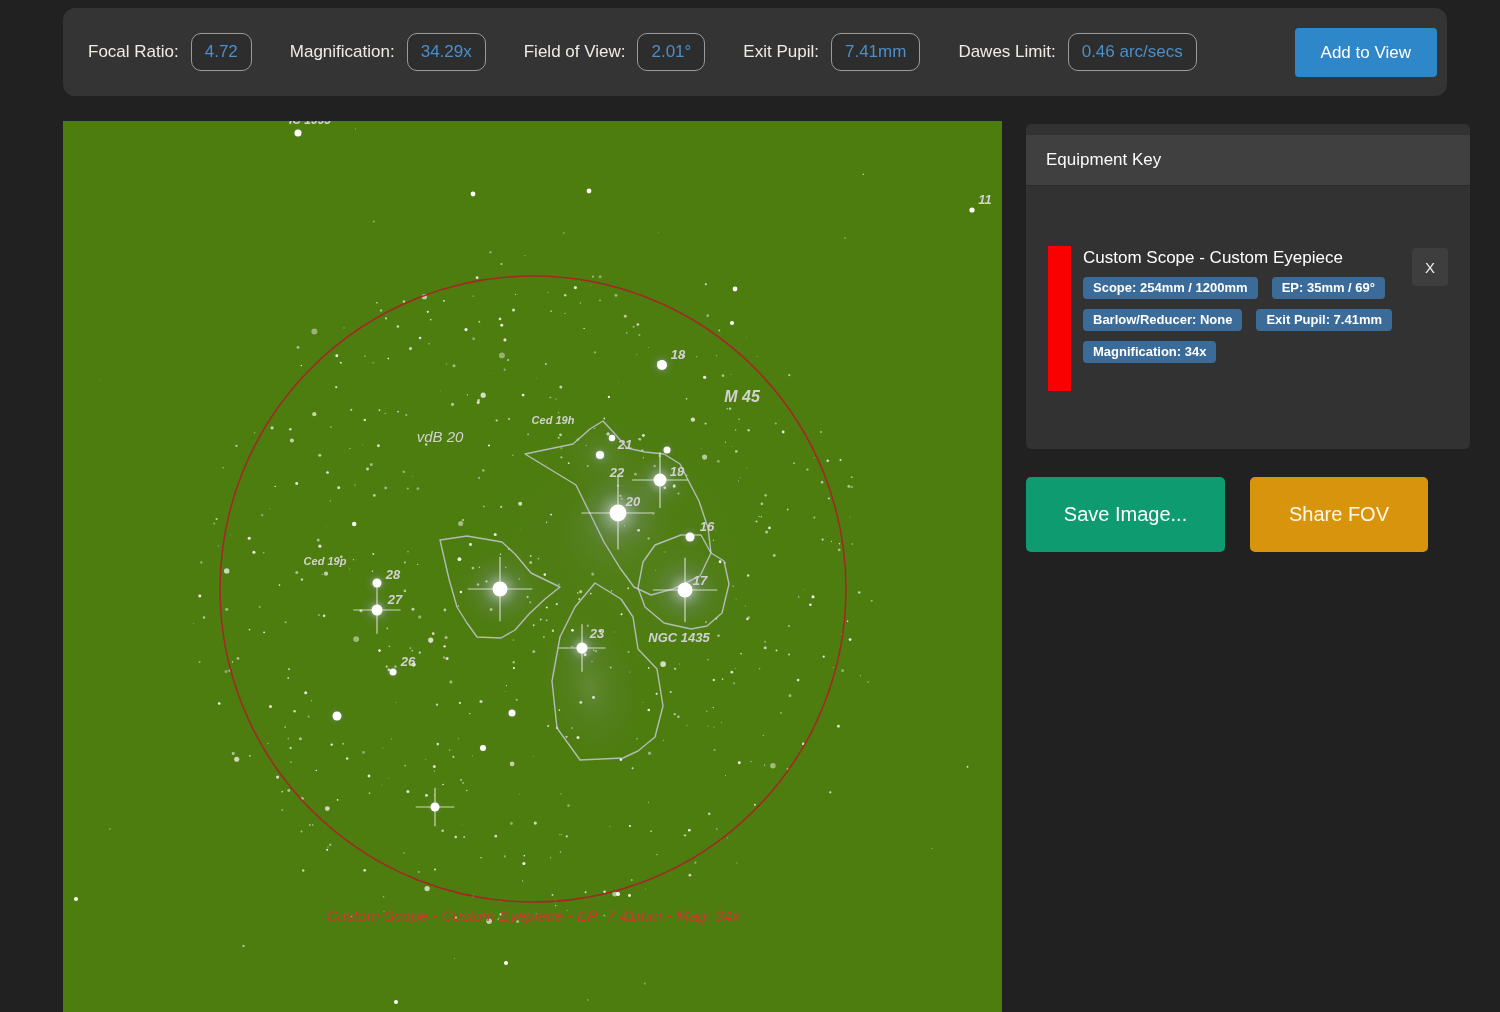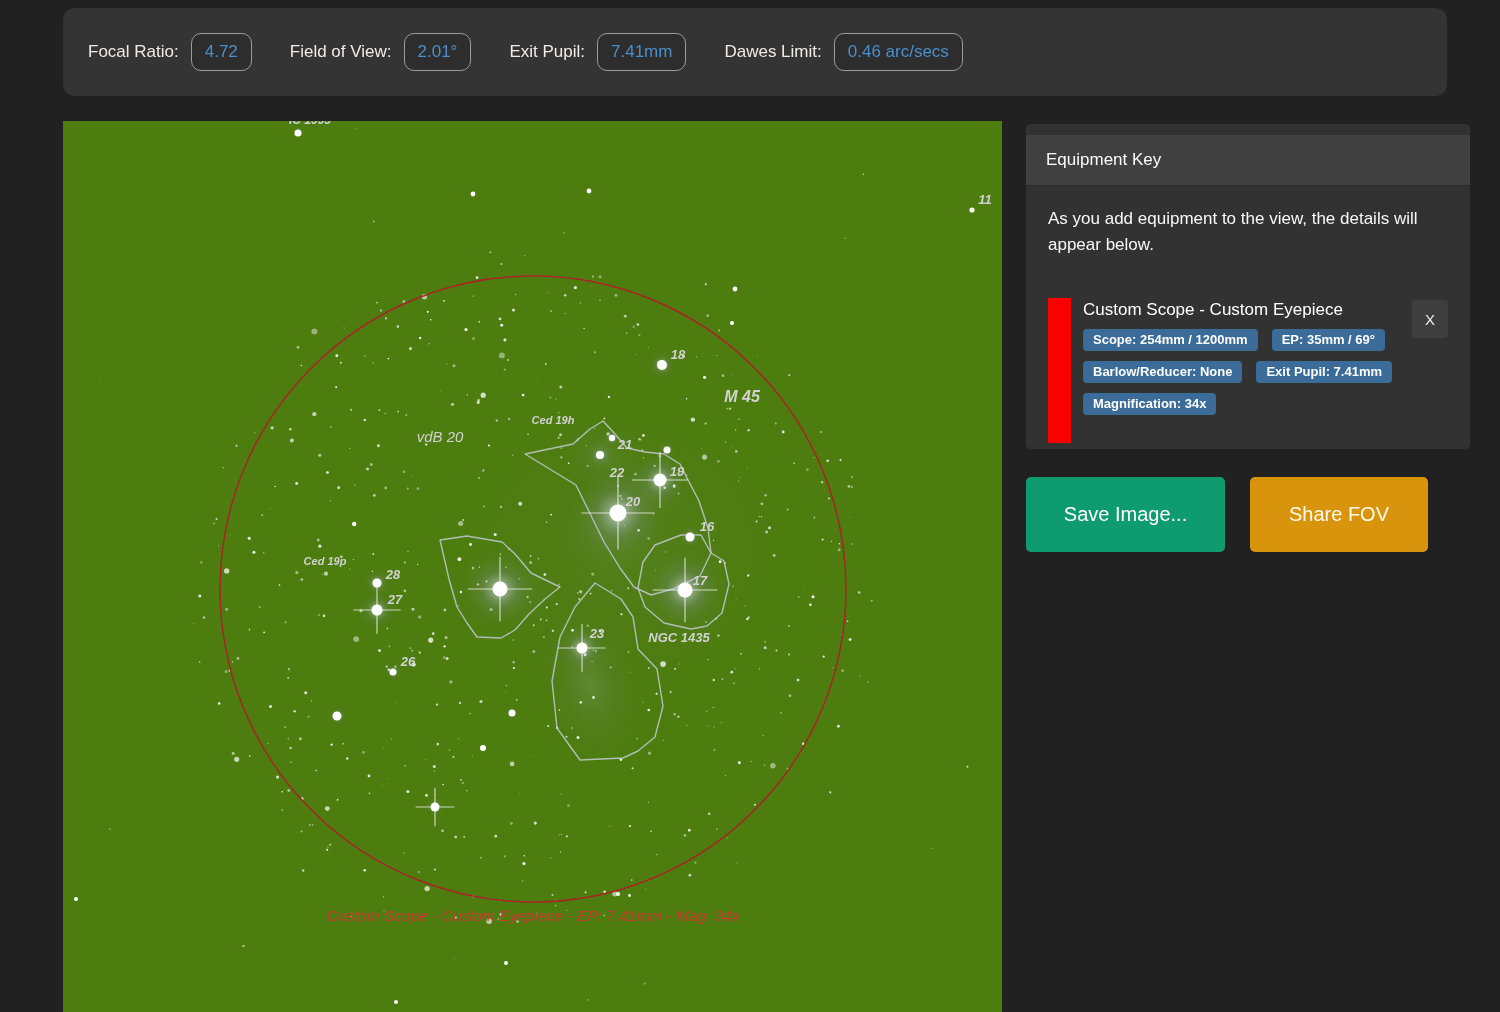--- a/index.html
+++ b/index.html
@@ -47,32 +47,37 @@
 
 <div class="page">
 
   <div class="topbar">
     <div id="stats">
         <div class="stat">
           <span class="stat-label">Focal Ratio:</span>
           <span class="stat-value">4.72</span>
         </div>
         <div class="stat">
+          <span class="stat-label">Magnification:</span>
+          <span class="stat-value">34.29x</span>
+        </div>
+        <div class="stat">
           <span class="stat-label">Field of View:</span>
           <span class="stat-value">2.01°</span>
         </div>
         <div class="stat">
           <span class="stat-label">Exit Pupil:</span>
           <span class="stat-value">7.41mm</span>
         </div>
         <div class="stat">
           <span class="stat-label">Dawes Limit:</span>
           <span class="stat-value">0.46 arc/secs</span>
         </div>
       </div>
+    <button class="add-btn">Add to View</button>
   </div>
 
   <div class="starfield">
     <svg id="sky" viewBox="0 0 939 891">
         <defs>
           <radialGradient id="starGlow">
             <stop offset="0%" stop-color="#ffffff" stop-opacity="0.9"></stop>
             <stop offset="30%" stop-color="#ccd2f0" stop-opacity="0.38"></stop>
             <stop offset="60%" stop-color="#8890b8" stop-opacity="0.14"></stop>
             <stop offset="100%" stop-color="#8890b8" stop-opacity="0"></stop>
@@ -754,21 +759,20 @@
         <text x="534" y="517" text-anchor="middle" fill="#d2d2d2" font-size="13" font-weight="bold">23</text>
         <text x="616" y="521" text-anchor="middle" fill="#d2d2d2" font-size="13" font-weight="bold">NGC 1435</text>
         <text x="345" y="545" text-anchor="middle" fill="#d2d2d2" font-size="13" font-weight="bold">26</text>
         <text x="470" y="800" text-anchor="middle" fill="#cd3a31" font-size="15.5">Custom Scope - Custom Eyepiece - EP: 7.41mm - Mag: 34x</text>
       </svg>
   </div>
 
   <aside class="panel">
     <div class="panel-header">Equipment Key</div>
     <div class="panel-body">
-      <p>As you add equipment to the view, the details will appear below.</p>
       <div class="equip-card">
         <div class="key-bar"></div>
         <div class="equip-info">
           <div class="equip-title">Custom Scope - Custom Eyepiece</div>
           <div class="badges" id="badges">
               <span class="badge">Scope: 254mm / 1200mm</span>
               <span class="badge">EP: 35mm / 69°</span>
               <span class="badge">Barlow/Reducer: None</span>
               <span class="badge">Exit Pupil: 7.41mm</span>
               <span class="badge">Magnification: 34x</span>

